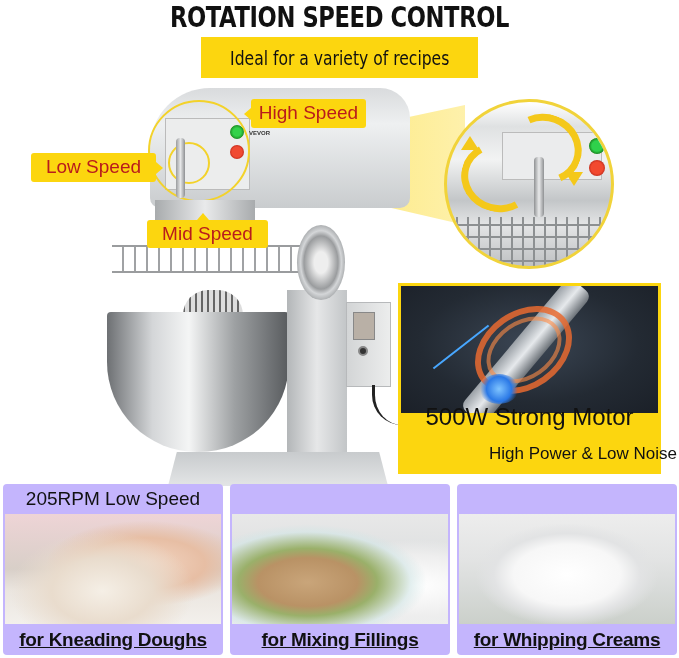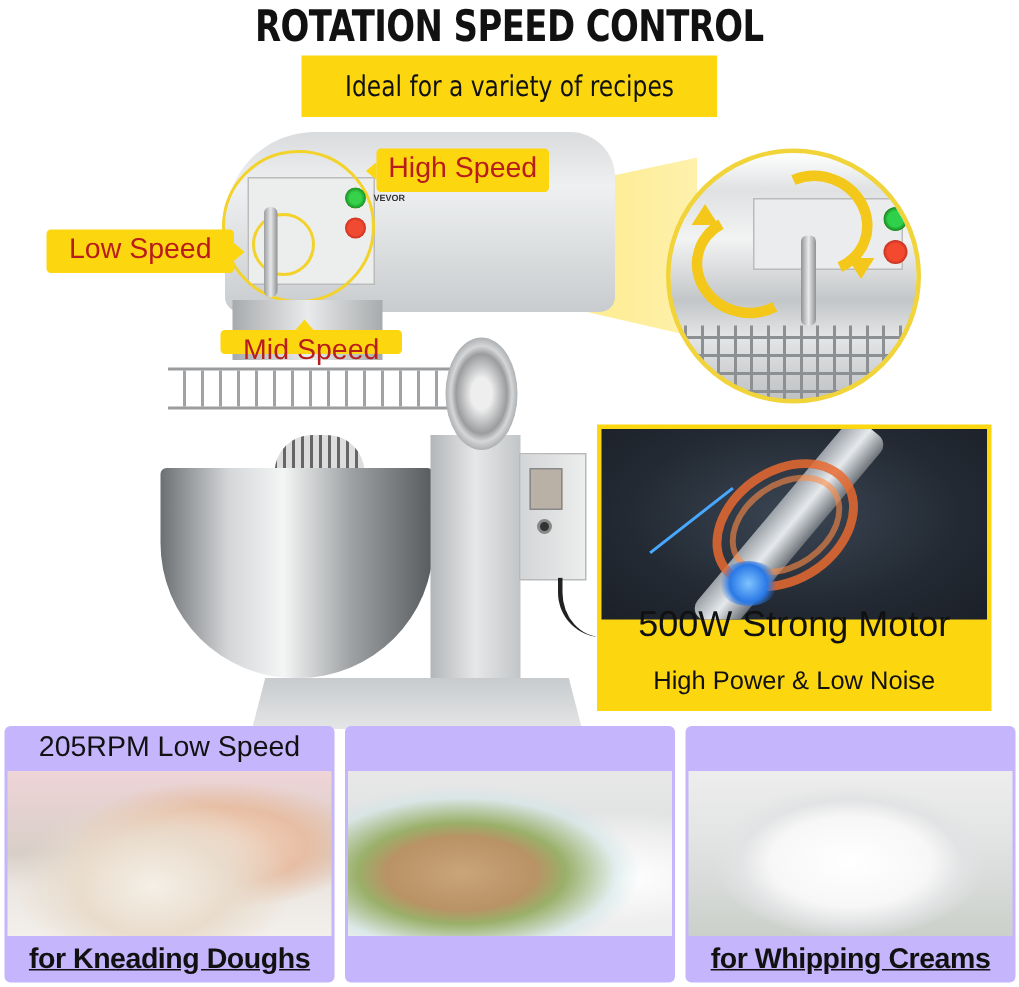--- a/index.html
+++ b/index.html
@@ -120,21 +120,21 @@
   .tag-low { left: 15px; top: 153px; width: 125px; height: 29px; margin-left: 16px; }
   .tag-low::after {
     content: ""; position: absolute; right: -7px; top: 9px;
     border-left: 7px solid #fcd60f; border-top: 6px solid transparent; border-bottom: 6px solid transparent;
   }
   .tag-high { left: 251px; top: 99px; width: 115px; height: 29px; }
   .tag-high::after {
     content: ""; position: absolute; left: -7px; top: 9px;
     border-right: 7px solid #fcd60f; border-top: 6px solid transparent; border-bottom: 6px solid transparent;
   }
-  .tag-mid { left: 147px; top: 220px; width: 121px; height: 16px; }
+  .tag-mid { left: 147px; top: 220px; width: 121px; height: 28px; }
   .tag-mid::after {
     content: ""; position: absolute; left: 50px; top: -7px;
     border-bottom: 7px solid #fcd60f; border-left: 6px solid transparent; border-right: 6px solid transparent;
   }
 
   
   .zoom-circle {
     left: 444px; top: 99px; width: 170px; height: 170px; border-radius: 50%;
     border: 3px solid #f1d33a; overflow: hidden;
     background: linear-gradient(180deg, #ffffff 0%, #dfe1e2 15%, #f2f3f3 35%, #c3c6c8 60%, #e4e5e6 75%, #bfc1c3 100%);
@@ -209,21 +209,21 @@
   }
   .motor-line {
     left: 25px; top: 60px; width: 70px; height: 2px; background: #48a7ff;
     transform: rotate(-38deg);
   }
   .motor-title {
     left: 0; top: 121px; width: 263px; text-align: center;
     font-size: 24px; line-height: 26px; color: #111;
   }
   .motor-sub {
-    left: 0; top: 160px; width: 263px; text-align: center;
+    left: 16px; top: 160px; width: 263px; text-align: right;
     font-size: 17px; line-height: 22px; color: #111;
   }
 
   
   .card {
     top: 484px; width: 220px; height: 171px;
     background: #c4b5fd; border-radius: 4px; overflow: hidden;
   }
   .card-1 { left: 3px; }
   .card-2 { left: 230px; }
@@ -317,17 +317,18 @@
   <div class="abs motor-sub">High Power &amp; Low Noise</div>
 </div>
 
 <div class="abs card card-1">
   <div class="abs card-top">205RPM Low Speed</div>
   <div class="abs card-img img-dough"></div>
   <div class="abs card-bottom">for Kneading Doughs</div>
 </div>
 <div class="abs card card-2">
   <div class="abs card-img img-filling"></div>
+  <div class="abs card-bottom">for Mixing Fillings</div>
 </div>
 <div class="abs card card-3">
   <div class="abs card-img img-cream"></div>
   <div class="abs card-bottom">for Whipping Creams</div>
 </div>
 
 </body></html>

